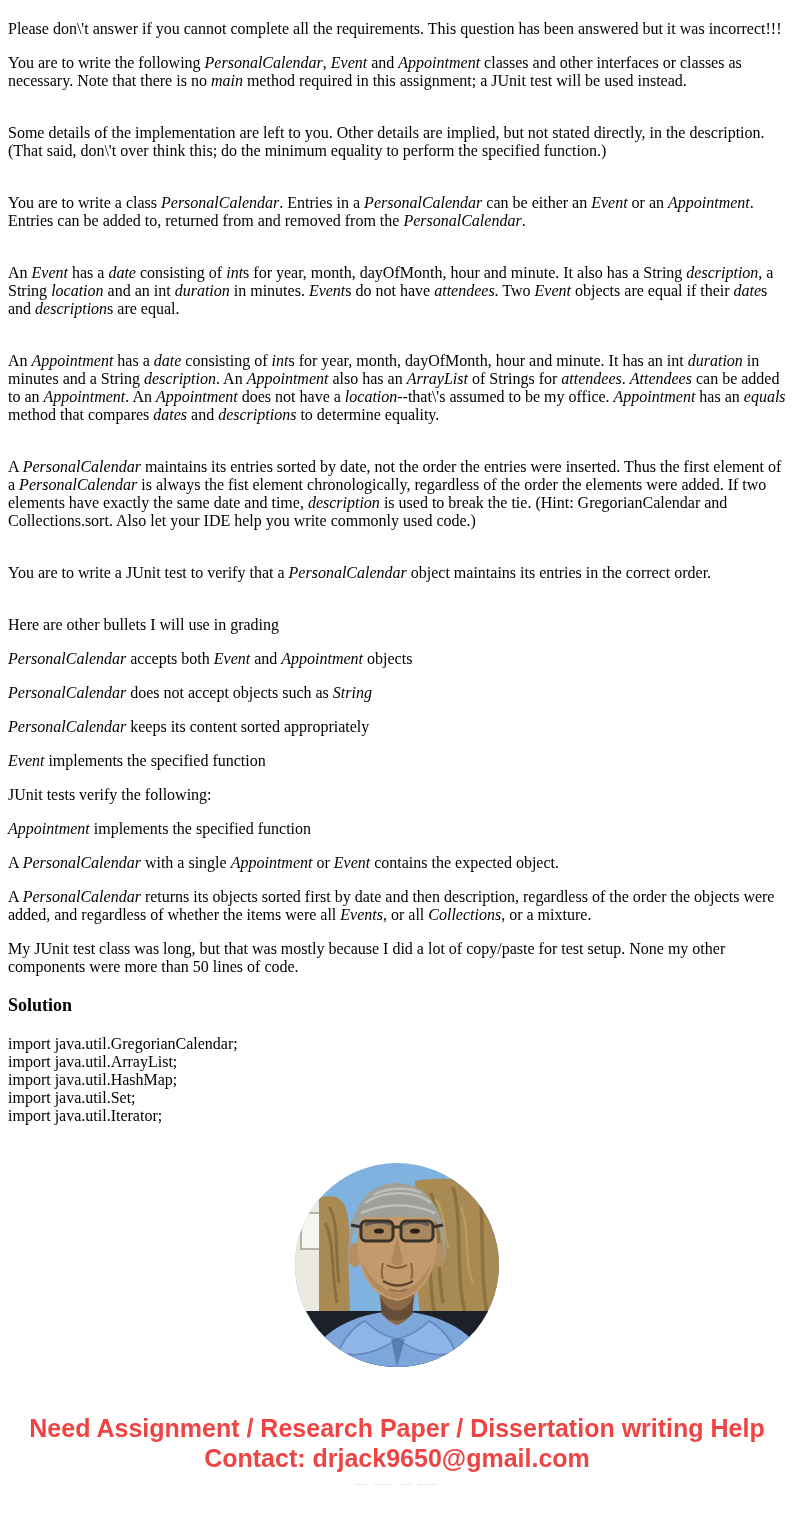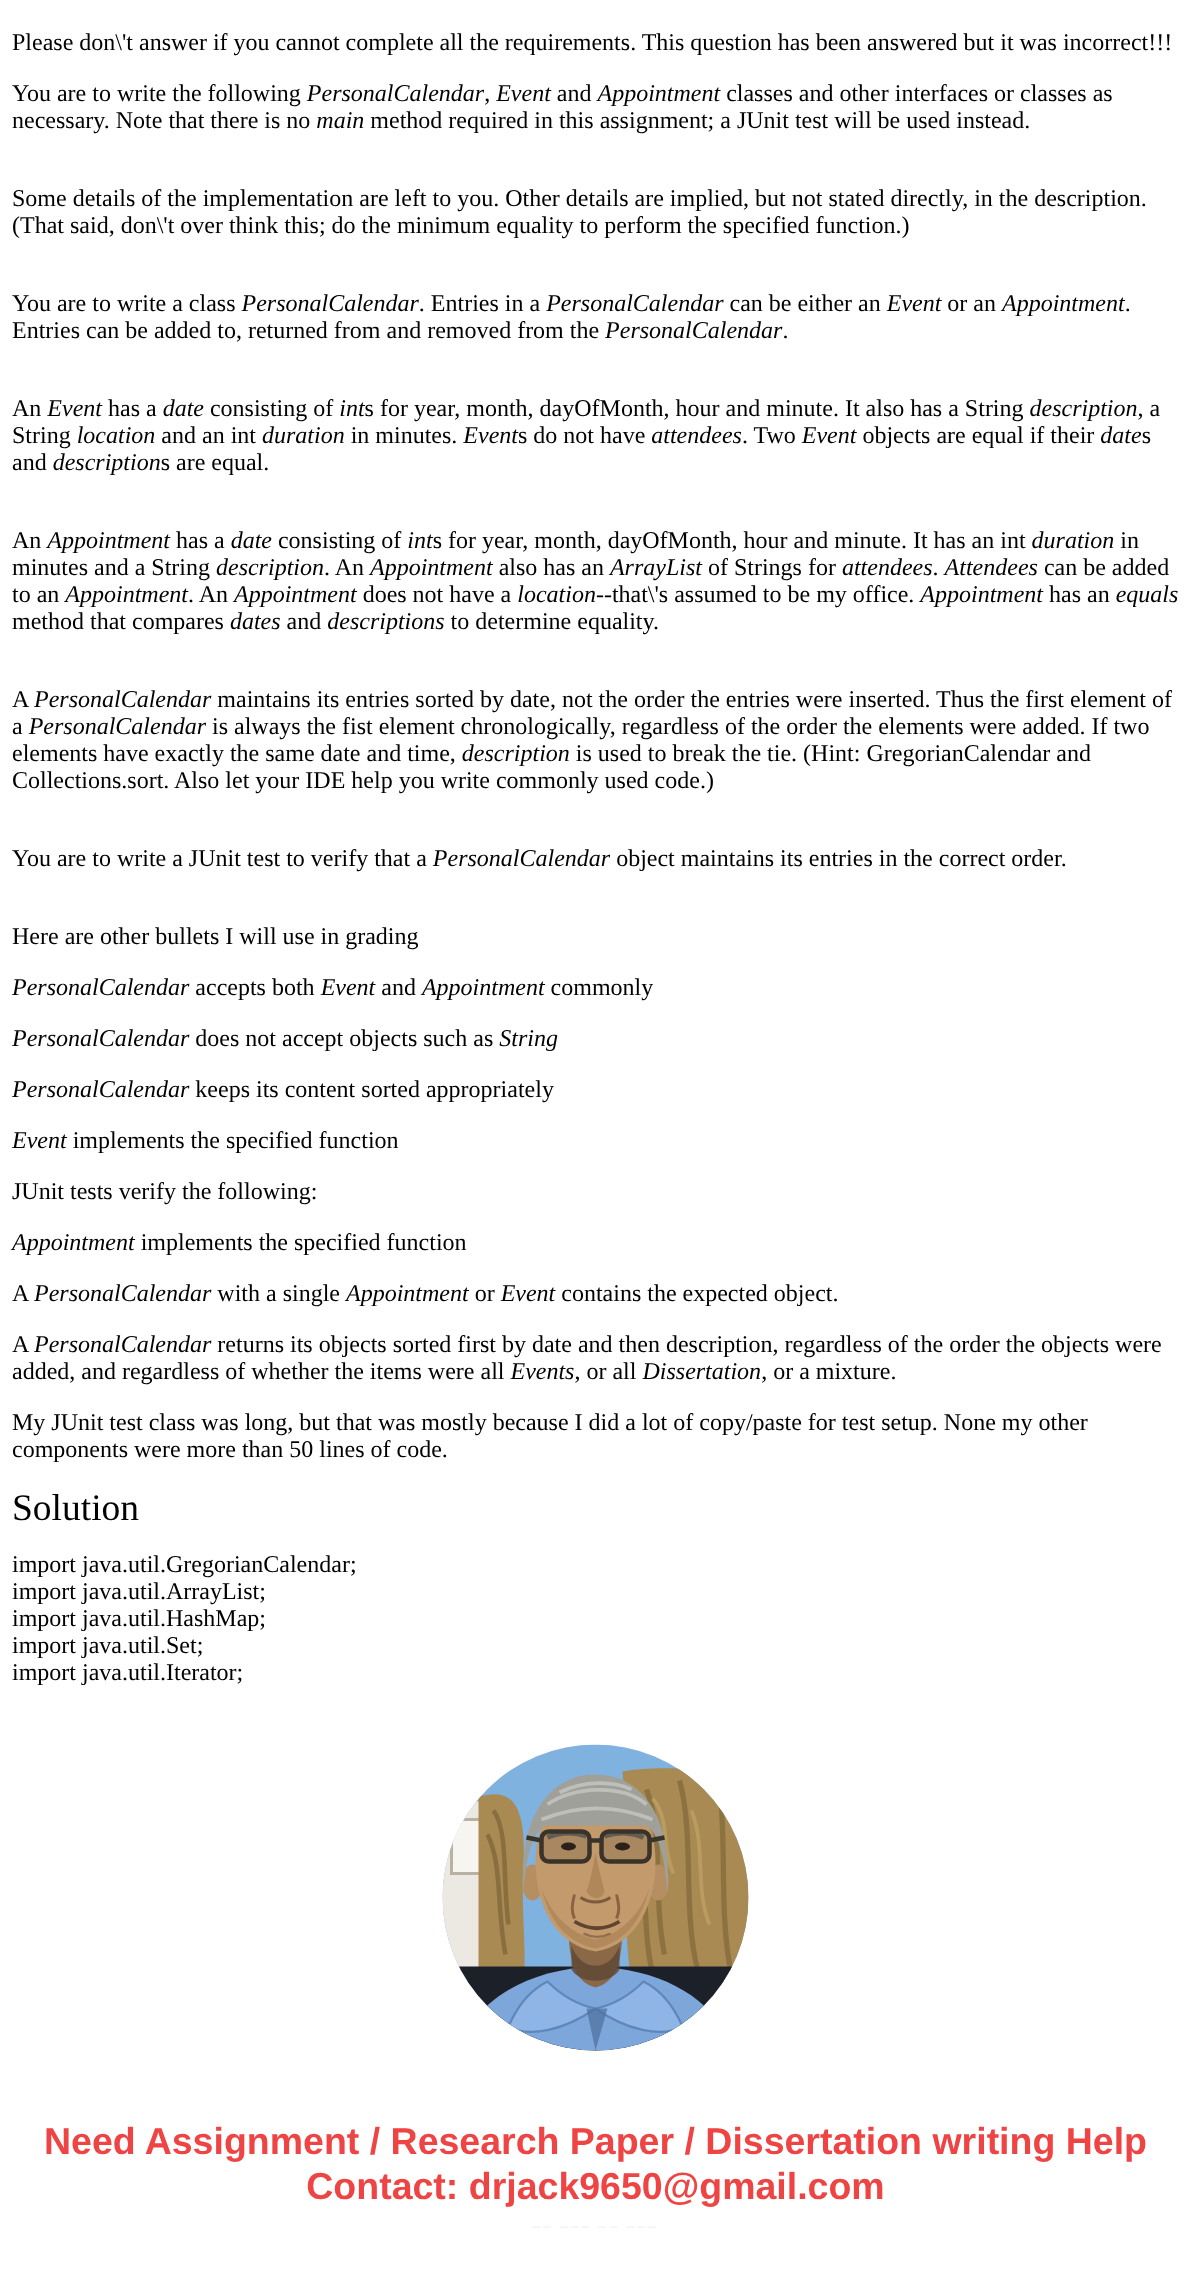--- a/index.html
+++ b/index.html
@@ -10,24 +10,24 @@
     box-sizing: border-box;
     background: #ffffff;
     color: #000000;
     font-family: "Liberation Serif", serif;
     font-size: 16px;
   }
   .doc p { margin: 16px 0; line-height: 18px; }
   .doc p.gap { margin-top: 34px; }
   .doc p:first-child { margin-top: 12px; }
   .doc h3 {
-    font-size: 25px;
+    font-size: 18px;
     line-height: 21px;
     margin: 19px 0;
-    font-weight: normal;
+    font-weight: bold;
   }
   .avatar {
     width: 204px;
     height: 204px;
     margin: 38px auto 0 auto;
   }
   .avatar svg { display: block; }
   .footer {
     margin: 46px auto 0 auto;
     max-width: 760px;
@@ -54,28 +54,28 @@
 <div class="doc">
     <p><span>Please don\'t answer if you cannot complete all the requirements. This question has been answered but it was incorrect!!!</span></p>
     <p><span>You are to write the following </span><i>PersonalCalendar</i><span>, </span><i>Event</i><span> and </span><i>Appointment</i><span> classes and other interfaces or classes as necessary. Note that there is no </span><i>main</i><span> method required in this assignment; a JUnit test will be used instead.</span></p>
     <p class="gap"><span>Some details of the implementation are left to you. Other details are implied, but not stated directly, in the description. (That said, don\'t over think this; do the minimum equality to perform the specified function.)</span></p>
     <p class="gap"><span>You are to write a class </span><i>PersonalCalendar</i><span>. Entries in a </span><i>PersonalCalendar</i><span> can be either an </span><i>Event</i><span> or an </span><i>Appointment</i><span>. Entries can be added to, returned from and removed from the </span><i>PersonalCalendar</i><span>.</span></p>
     <p class="gap"><span>An </span><i>Event</i><span> has a </span><i>date</i><span> consisting of </span><i>int</i><span>s for year, month, dayOfMonth, hour and minute. It also has a String </span><i>description</i><span>, a String </span><i>location</i><span> and an int </span><i>duration</i><span> in minutes. </span><i>Event</i><span>s do not have </span><i>attendees</i><span>. Two </span><i>Event</i><span> objects are equal if their </span><i>date</i><span>s and </span><i>description</i><span>s are equal.</span></p>
     <p class="gap"><span>An </span><i>Appointment</i><span> has a </span><i>date</i><span> consisting of </span><i>int</i><span>s for year, month, dayOfMonth, hour and minute. It has an int </span><i>duration</i><span> in minutes and a String </span><i>description</i><span>. An </span><i>Appointment</i><span> also has an </span><i>ArrayList</i><span> of Strings for </span><i>attendees</i><span>. </span><i>Attendees</i><span> can be added to an </span><i>Appointment</i><span>. An </span><i>Appointment</i><span> does not have a </span><i>location</i><span>--that\'s assumed to be my office. </span><i>Appointment</i><span> has an </span><i>equals</i><span> method that compares </span><i>dates</i><span> and </span><i>descriptions</i><span> to determine equality.</span></p>
     <p class="gap"><span>A </span><i>PersonalCalendar</i><span> maintains its entries sorted by date, not the order the entries were inserted. Thus the first element of a </span><i>PersonalCalendar</i><span> is always the fist element chronologically, regardless of the order the elements were added. If two elements have exactly the same date and time, </span><i>description</i><span> is used to break the tie. (Hint: GregorianCalendar and Collections.sort. Also let your IDE help you write commonly used code.)</span></p>
     <p class="gap"><span>You are to write a JUnit test to verify that a </span><i>PersonalCalendar</i><span> object maintains its entries in the correct order.</span></p>
     <p class="gap"><span>Here are other bullets I will use in grading</span></p>
-    <p><i>PersonalCalendar</i><span> accepts both </span><i>Event</i><span> and </span><i>Appointment</i><span> commonly</span></p>
+    <p><i>PersonalCalendar</i><span> accepts both </span><i>Event</i><span> and </span><i>Appointment</i><span> objects</span></p>
     <p><i>PersonalCalendar</i><span> does not accept objects such as </span><i>String</i></p>
     <p><i>PersonalCalendar</i><span> keeps its content sorted appropriately</span></p>
     <p><i>Event</i><span> implements the specified function</span></p>
     <p><span>JUnit tests verify the following:</span></p>
     <p><i>Appointment</i><span> implements the specified function</span></p>
     <p><span>A </span><i>PersonalCalendar</i><span> with a single </span><i>Appointment</i><span> or </span><i>Event</i><span> contains the expected object.</span></p>
-    <p><span>A </span><i>PersonalCalendar</i><span> returns its objects sorted first by date and then description, regardless of the order the objects were added, and regardless of whether the items were all </span><i>Events</i><span>, or all </span><i>Dissertation</i><span>, or a mixture.</span></p>
+    <p><span>A </span><i>PersonalCalendar</i><span> returns its objects sorted first by date and then description, regardless of the order the objects were added, and regardless of whether the items were all </span><i>Events</i><span>, or all </span><i>Collections</i><span>, or a mixture.</span></p>
     <p><span>My JUnit test class was long, but that was mostly because I did a lot of copy/paste for test setup. None my other components were more than 50 lines of code.</span></p>
     <h3><span>Solution</span></h3>
     <p>import java.util.GregorianCalendar;<br>import java.util.ArrayList;<br>import java.util.HashMap;<br>import java.util.Set;<br>import java.util.Iterator;</p>
   </div>
 
 <div class="avatar">
   <svg width="204" height="204" viewBox="0 0 204 204" xmlns="http://www.w3.org/2000/svg">
     <defs>
       <clipPath id="circ">
           <circle cx="102" cy="102" r="102"></circle>

